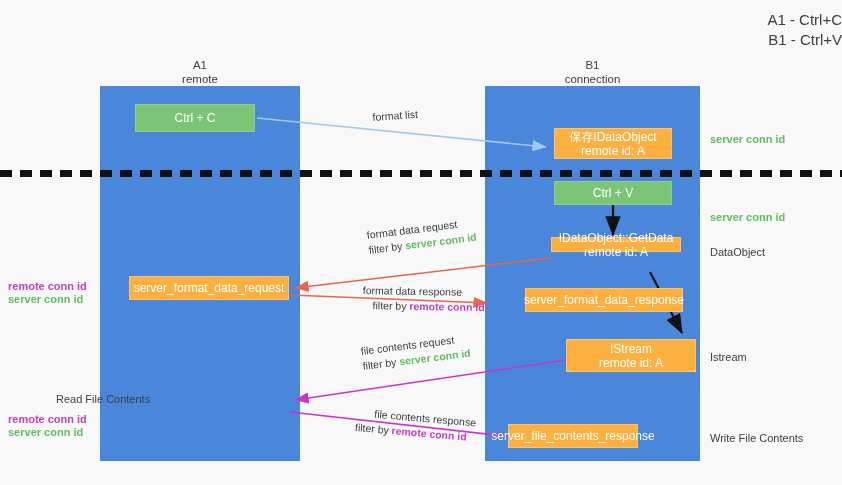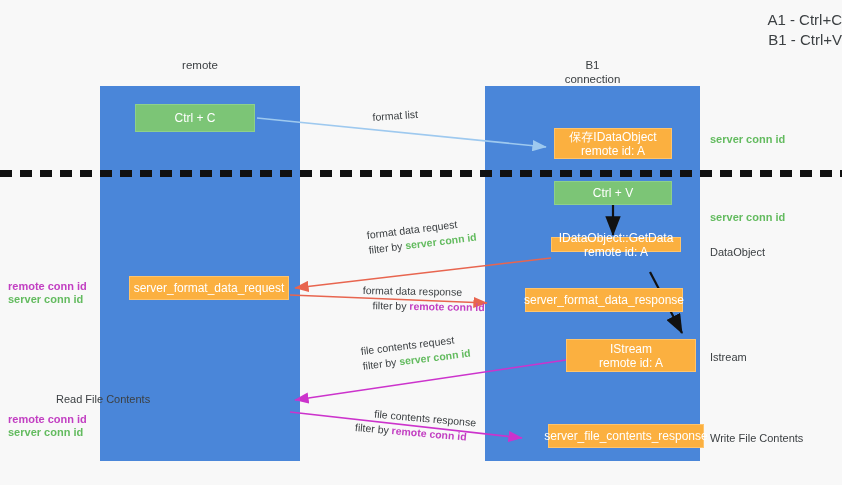--- a/index.html
+++ b/index.html
@@ -103,20 +103,21 @@
 <body>
 
 <div id="stage">
 
   <div class="abs title">
     <div>A1 - Ctrl+C</div>
     <div>B1 - Ctrl+V</div>
   </div>
 
   <div class="abs col-head" style="left:100px; top:58px; width:200px;">
+    <div>A1</div>
     <div>remote</div>
   </div>
   <div class="abs col-head" style="left:485px; top:58px; width:215px;">
     <div>B1</div>
     <div>connection</div>
   </div>
 
   <div class="abs lane lane-a"></div>
   <div class="abs lane lane-b"></div>
 
@@ -178,21 +179,21 @@
 
   <div class="abs box orange" style="left:129px; top:276px; width:160px; height:24px;">
     <div>server_format_data_request</div>
   </div>
 
   <div class="abs box orange" style="left:489px; top:288px; width:158px; height:24px;margin-left:36px;">
     <div>server_format_data_response</div>
   </div>
 
 
-  <div class="abs box orange" style="left:548px; top:424px; width:156px; height:24px;">
+  <div class="abs box orange" style="left:508px; top:424px; width:130px; height:24px;">
     <div>server_file_contents_response</div>
   </div>
 
   <div class="abs slant" style="left:372px; top:110px; transform: rotate(-4deg);">
     <span>format list</span>
   </div>
 
   <div class="abs slant" style="left:366px; top:228px; transform: rotate(-7deg);">
     <div>format data request</div>
     <div>

